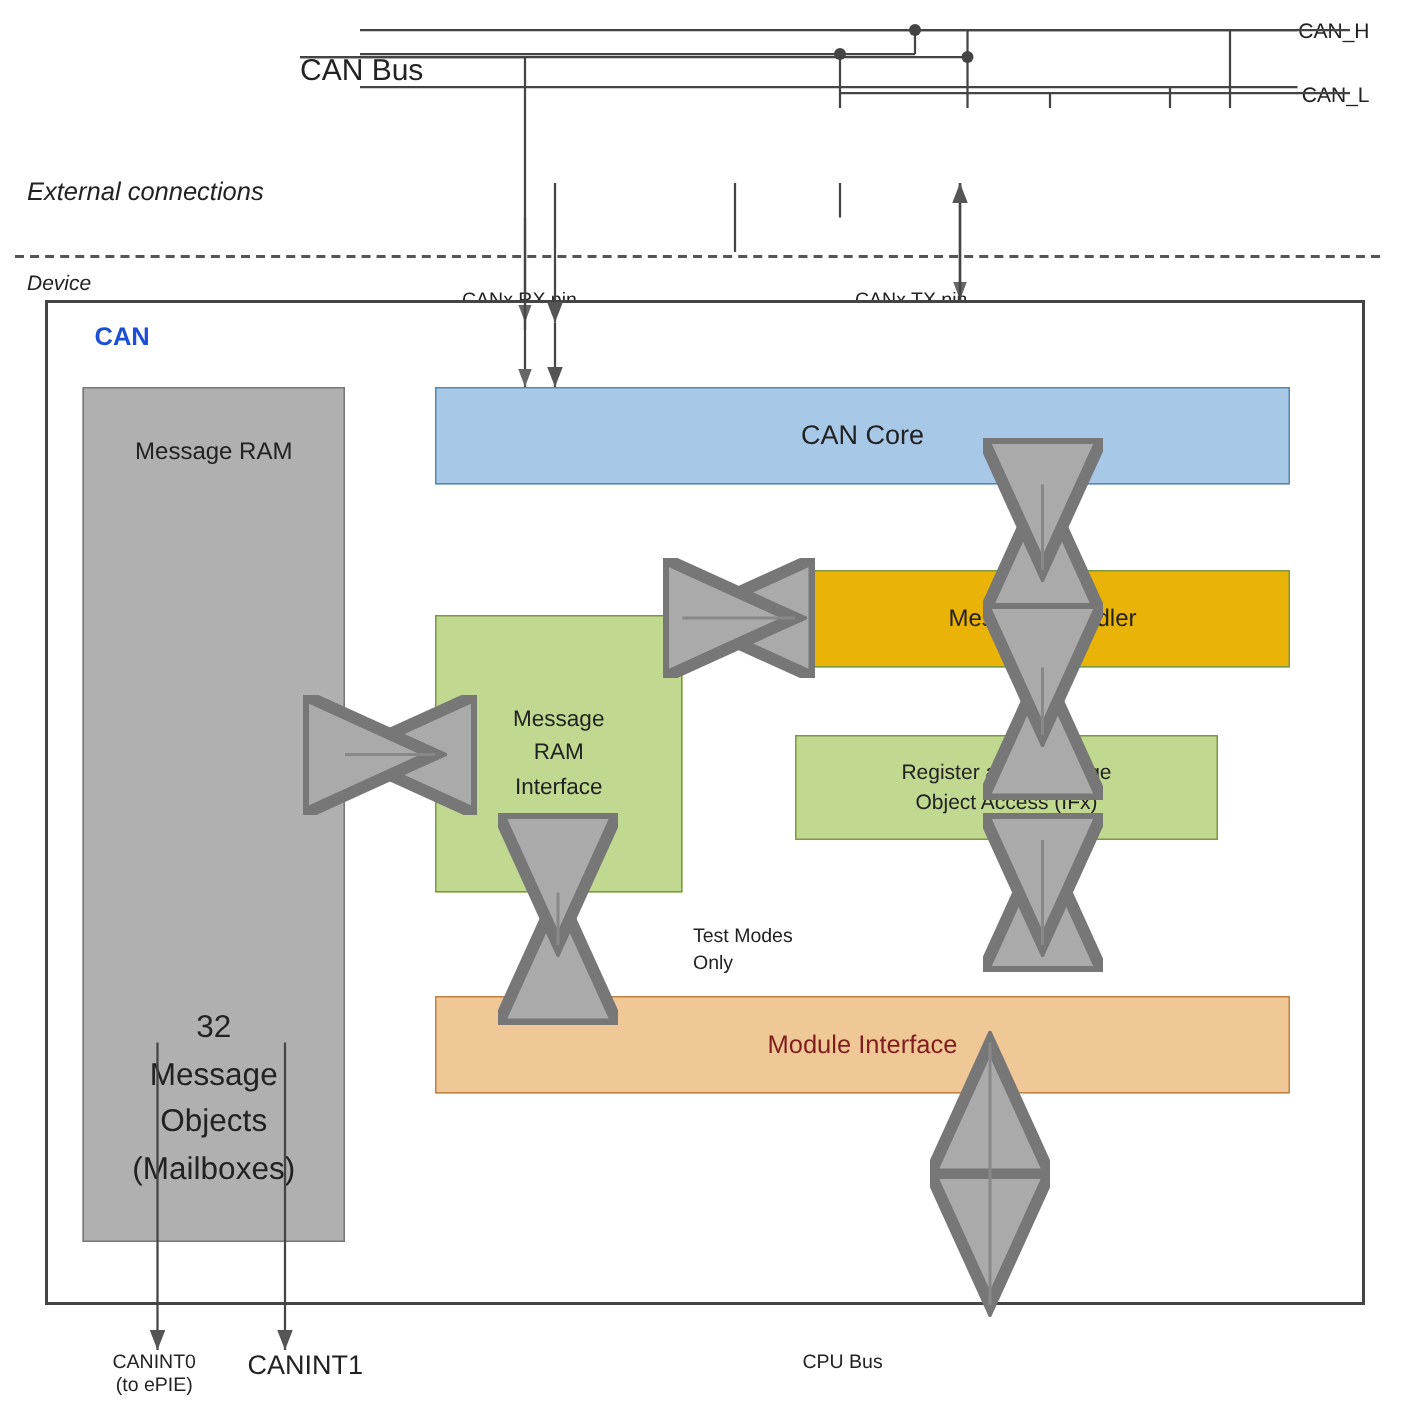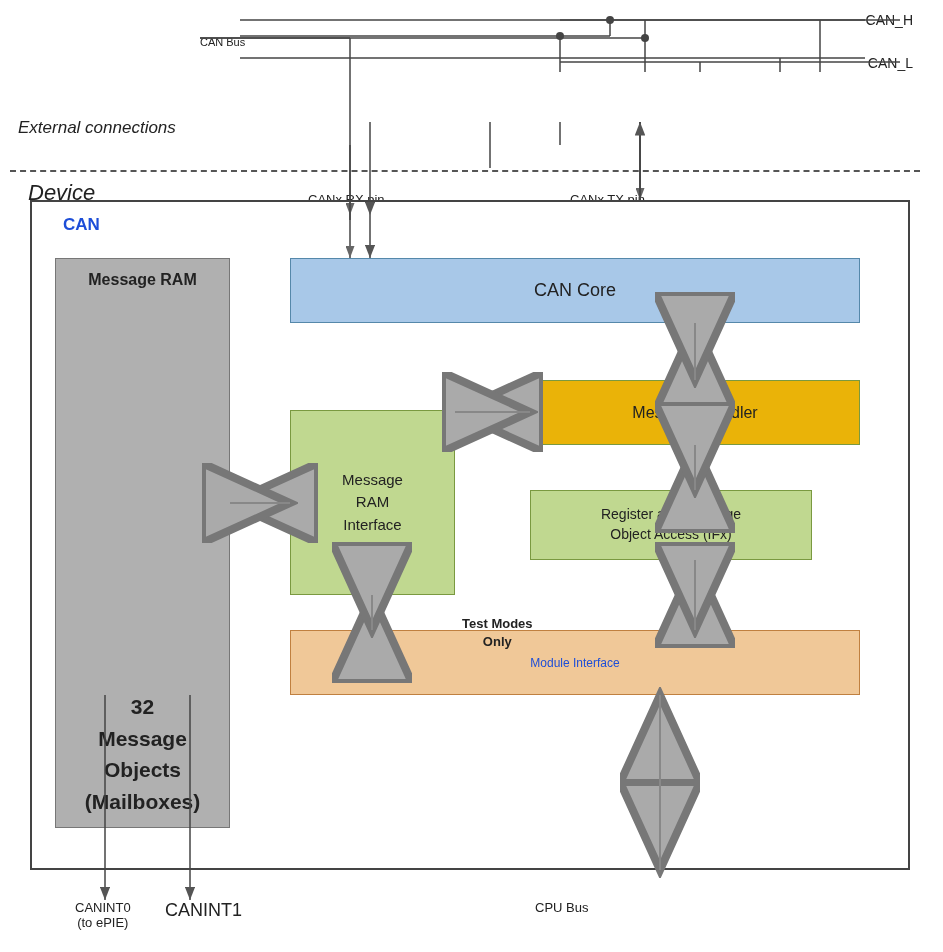--- a/index.html
+++ b/index.html
@@ -35,32 +35,32 @@
       top: 170px;
       left: 10px;
       width: 910px;
       border-top: 2px dashed #555;
     }
 
     
     .device-label {
       position: absolute;
       top: 180px;
-      left: 28px;
+      left: 18px;
       font-style: italic;
-      font-size: 22px;
+      font-size: 14px;
       color: #222;
     }
 
     
     .can-bus-label {
       position: absolute;
       top: 36px;
       left: 200px;
-      font-size: 11px;
+      font-size: 20px;
       color: #222;
     }
 
     
     .can-h-label {
       position: absolute;
       top: 12px;
       right: 30px;
       font-size: 14px;
       color: #222;
@@ -118,22 +118,21 @@
       top: 258px;
       left: 55px;
       width: 175px;
       height: 570px;
       background: #b0b0b0;
       border: 1.5px solid #777;
       display: flex;
       flex-direction: column;
       align-items: center;
       justify-content: space-between;
-      padding: 10px 10px;
-      font-weight: bold;
+      padding: 32px 10px;
     }
 
     .message-ram-top-text {
       font-size: 16px;
       color: #222;
       text-align: center;
       line-height: 1.4;
     }
 
     .message-ram-bottom-text {
@@ -207,31 +206,31 @@
       justify-content: center;
       font-size: 14px;
       color: #222;
       text-align: center;
       line-height: 1.4;
     }
 
     
     .module-interface-box {
       position: absolute;
-      top: 630px;
+      top: 664px;
       left: 290px;
       width: 570px;
       height: 65px;
       background: #f0c898;
       border: 1.5px solid #c08040;
       display: flex;
       align-items: center;
       justify-content: center;
-      font-size: 12px;
-      color: #1d4ed8;
+      font-size: 17px;
+      color: #7f1d1d;
     }
 
     
     .svg-overlay {
       position: absolute;
       top: 0;
       left: 0;
       width: 943px;
       height: 952px;
       pointer-events: none;
@@ -253,23 +252,22 @@
       font-size: 13px;
       color: #222;
     }
 
     .test-modes-label {
       position: absolute;
       top: 615px;
       left: 462px;
       font-size: 13px;
       color: #222;
-      text-align: center;
+      text-align: left;
       line-height: 1.4;
-      font-weight: bold;
     }
 
     .canint0-label {
       position: absolute;
       top: 900px;
       left: 75px;
       font-size: 13px;
       color: #222;
       text-align: center;
     }

